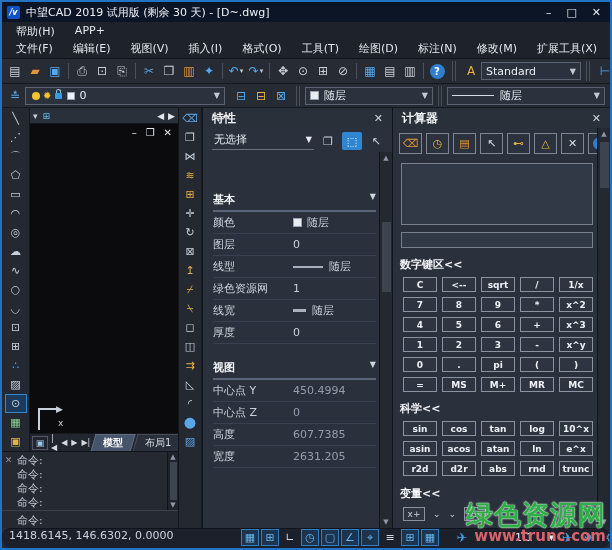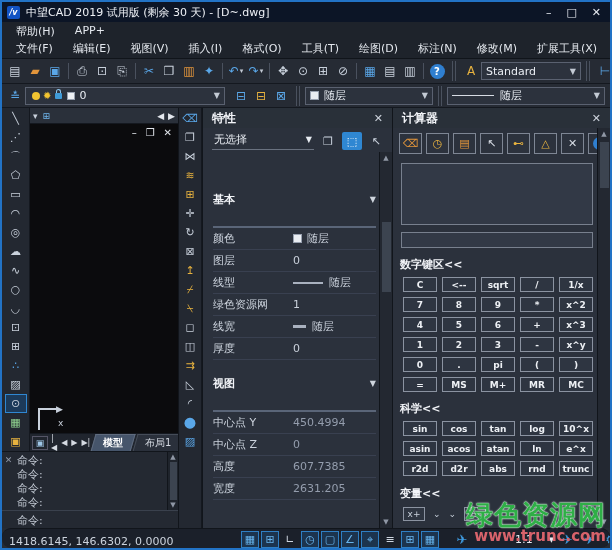--- a/index.html
+++ b/index.html
@@ -80,22 +80,22 @@
   .calc{flex:1;}
   .phead{height:20px;background:#293039;display:flex;align-items:center;padding:0 9px;font-weight:bold;
     font-size:12px;color:#f2f4f8;flex:none;}
   .phead .x{margin-left:auto;font-weight:normal;color:#cfd5de;font-size:11px;}
   .selrow{display:flex;align-items:center;padding:4px 6px 2px 9px;gap:4px;flex:none;}
   .sel-combo{flex:1;display:flex;align-items:center;border-bottom:1px solid #6a7280;font-size:11px;color:#e8ecf2;padding:0 2px 2px;}
   .sel-combo .arrow{margin-left:auto;font-size:8px;}
   .sicon{width:20px;height:18px;display:flex;align-items:center;justify-content:center;font-size:11px;color:#c9d1dc;flex:none;}
   .sicon.hl{background:#2f87d2;color:#fff;border-radius:2px;}
   .plist{flex:1;position:relative;padding:10px 16px 0 10px;overflow:hidden;font-size:11px;}
-  .psec{display:flex;align-items:center;font-weight:bold;color:#f2f4f8;border-bottom:2px solid #5a6578;
-    padding:2px 0 19px;margin-top:14px;}
+  .psec{display:flex;align-items:flex-start;font-weight:bold;color:#f2f4f8;border-bottom:2px solid #5a6578;
+    padding:2px 0 3px;margin-top:14px;}
   .psec:first-child{margin-top:28px;}
   .psec .caret{margin-left:auto;font-size:8px;color:#cfd5de;}
   .prow{display:flex;height:22px;align-items:center;border-bottom:1px solid #394050;}
   .plabel{width:80px;color:#ccd3dd;flex:none;}
   .pval{color:#949dad;display:flex;align-items:center;}
   .pval.lit{color:#c9d0da;}
   .pline-long{display:inline-block;width:30px;border-top:2px solid #a9b1bf;margin-right:6px;}
   .pline-short{display:inline-block;width:13px;border-top:3px solid #a9b1bf;margin-right:6px;}
   .vscroll{position:absolute;right:0;top:0;bottom:0;width:13px;background:#232831;border-left:1px solid #11151b;
     display:flex;flex-direction:column;align-items:center;font-size:7px;color:#8f97a5;padding:2px 0;}
@@ -110,21 +110,21 @@
   .cicon .help-ico{width:13px;height:13px;font-size:9px;}
   .chist{margin:7px 4px 0 8px;height:62px;background:#323946;border:1px solid #78808e;}
   .cinput{margin:7px 4px 0 8px;height:16px;background:#323946;border:1px solid #78808e;}
   .clabel{font-weight:bold;color:#f2f4f8;font-size:11px;padding:9px 0 4px 7px;}
   .cgrid{display:grid;grid-template-columns:repeat(5,34px);gap:5px;padding:1px 0 0 10px;}
   .cbtn{height:15px;border:1px solid #8b93a1;color:#eef1f5;font-size:9px;font-weight:bold;
     display:flex;align-items:center;justify-content:center;background:#2e3541;}
   .varrow{display:flex;align-items:center;gap:8px;padding:2px 0 0 10px;color:#c9d1dc;font-size:9px;}
   .vbtn{height:14px;min-width:22px;border:1px solid #8b93a1;display:flex;align-items:center;justify-content:center;background:#2e3541;}
   
-  .statusbar{height:20px;background:#1b202a;border-top:1px solid #11151b;display:flex;align-items:flex-end;
+  .statusbar{height:20px;background:#1b202a;border-top:1px solid #11151b;display:flex;align-items:flex-start;
     font-size:11px;color:#ccd3dd;padding:0 7px;flex:none;overflow:hidden;border-radius:9px;}
   .coords{width:180px;flex:none;white-space:nowrap;}
   .sbgroup{display:flex;align-items:center;gap:2px;margin-left:52px;}
   .sbi{width:18px;height:17px;display:flex;align-items:center;justify-content:center;font-size:11px;color:#cfd6e0;flex:none;}
   .sbi.boxed{border:1px solid #2f7fc4;background:#1c344e;color:#66b3ec;}
   .sbi.blue{color:#3f9be0;font-size:13px;}
   .sbright{display:flex;align-items:center;gap:4px;margin-left:14px;}
   .scale{display:flex;align-items:center;color:#e8ecf2;font-size:11px;gap:16px;margin-left:40px;}
   .scale .dd{font-size:7px;}
   .grip{margin-left:auto;color:#6b7380;font-size:12px;}

